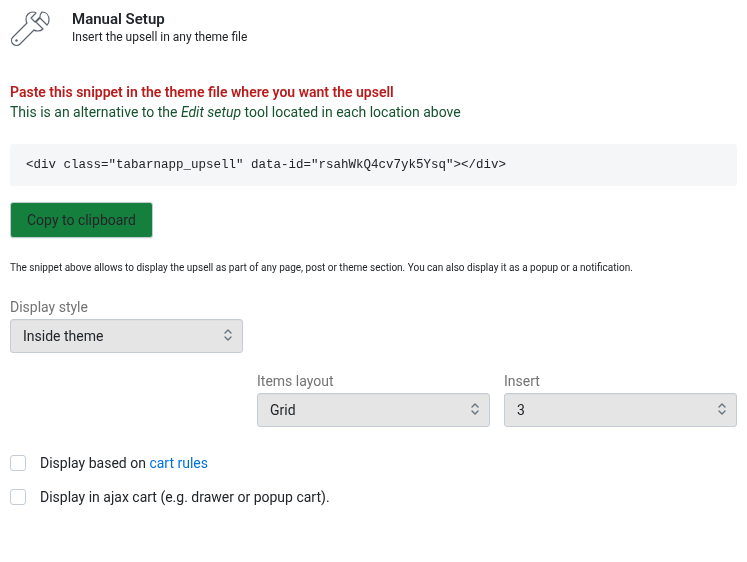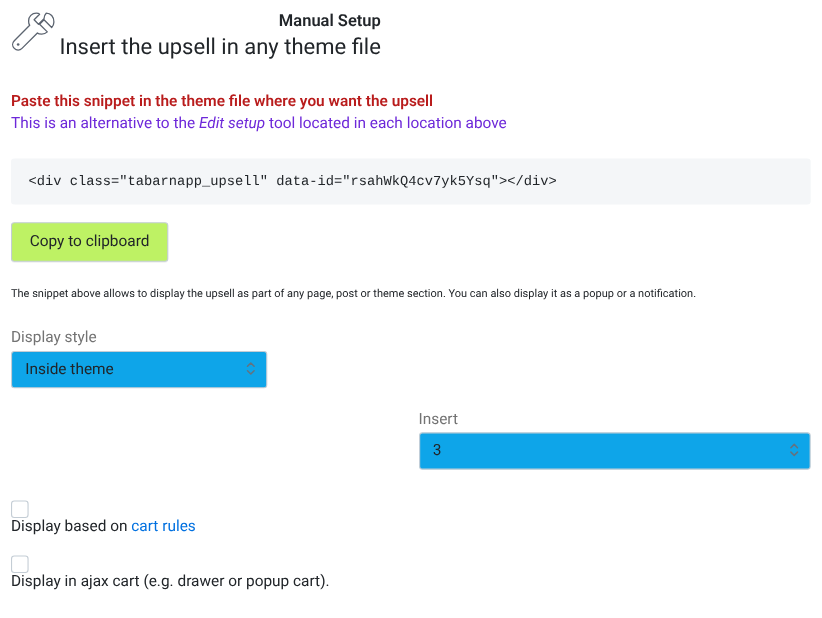--- a/index.html
+++ b/index.html
@@ -11,66 +11,65 @@
       font-family: -apple-system, BlinkMacSystemFont, "Segoe UI", Roboto, Helvetica, Arial, sans-serif;
       font-size: 14px;
       color: #212529;
       background: #fff;
       padding: 10px;
       width: 747px;
     }
     .header {
       display: flex;
       align-items: flex-start;
-      gap: 0;
+      gap: 18px;
       margin-bottom: 30px;
-      text-align: right;
     }
     .header-icon {
       width: 44px;
       height: 44px;
       flex-shrink: 0;
     }
     .header-text h2 {
       font-size: 15px;
       font-weight: 600;
       color: #212529;
       margin-bottom: 2px;
     }
     .header-text p {
-      font-size: 20px;
+      font-size: 12px;
       color: #212529;
       font-weight: 400;
     }
     .instruction-title {
       font-size: 14px;
       font-weight: 600;
       color: #b91c1c;
       margin-bottom: 4px;
     }
     .instruction-sub {
       font-size: 14px;
-      color: #6d28d9;
+      color: #14532d;
       margin-bottom: 24px;
     }
     .instruction-sub em {
       font-style: italic;
     }
     .code-block {
       background: #f4f6f8;
       padding: 14px 16px;
       font-family: "SFMono-Regular", Consolas, "Liberation Mono", Menlo, monospace;
       font-size: 12.5px;
       color: #212529;
       border-radius: 3px;
       margin-bottom: 16px;
       white-space: pre;
     }
     .copy-btn {
-      background: #bef264;
+      background: #15803d;
       border: 1px solid #c4cdd5;
       border-radius: 3px;
       padding: 9px 16px;
       font-size: 14px;
       color: #212529;
       cursor: pointer;
       font-family: inherit;
       box-shadow: 0 1px 0 rgba(22,29,37,0.05);
     }
     .description {
@@ -85,21 +84,21 @@
       color: #737373;
       margin-bottom: 4px;
     }
     .select-wrap {
       position: relative;
       display: inline-block;
     }
     select {
       appearance: none;
       -webkit-appearance: none;
-      background: #0ea5e9;
+      background: #e5e5e5;
       border: 1px solid #c4cdd5;
       border-radius: 3px;
       padding: 8px 30px 8px 12px;
       font-size: 14px;
       color: #212529;
       font-family: inherit;
       cursor: pointer;
       width: 100%;
       box-shadow: inset 0 1px 0 rgba(99,115,129,0.05);
     }
@@ -122,22 +121,23 @@
     .three-col {
       display: flex;
       gap: 14px;
       margin-bottom: 28px;
     }
     .col {
       flex: 1;
     }
     .checkbox-row {
       display: flex;
+      align-items: center;
+      gap: 14px;
       margin-bottom: 18px;
-      flex-direction: column;
     }
     .checkbox-row input[type="checkbox"] {
       width: 16px;
       height: 16px;
       border: 1px solid #c4cdd5;
       border-radius: 3px;
       cursor: pointer;
       appearance: none;
       background: #fff;
     }
@@ -189,20 +189,33 @@
     <span class="select-caret">
       <svg width="10" height="14" viewBox="0 0 10 14">
           <path d="M2 5 L5 2 L8 5 M2 9 L5 12 L8 9" stroke="#637381" stroke-width="1.4" fill="none" stroke-linecap="round" stroke-linejoin="round"></path>
         </svg>
     </span>
   </div>
 </div>
 
 <div class="three-col">
   <div class="col">
+  </div>
+  <div class="col">
+    <div class="field-label">Items layout</div>
+    <div class="select-wrap" style="width:100%">
+      <select>
+        <option>Grid</option>
+      </select>
+      <span class="select-caret">
+        <svg width="10" height="14" viewBox="0 0 10 14">
+            <path d="M2 5 L5 2 L8 5 M2 9 L5 12 L8 9" stroke="#637381" stroke-width="1.4" fill="none" stroke-linecap="round" stroke-linejoin="round"></path>
+          </svg>
+      </span>
+    </div>
   </div>
   <div class="col">
     <div class="field-label">Insert</div>
     <div class="select-wrap" style="width:100%">
       <select>
         <option>3</option>
       </select>
       <span class="select-caret">
         <svg width="10" height="14" viewBox="0 0 10 14">
             <path d="M2 5 L5 2 L8 5 M2 9 L5 12 L8 9" stroke="#637381" stroke-width="1.4" fill="none" stroke-linecap="round" stroke-linejoin="round"></path>

